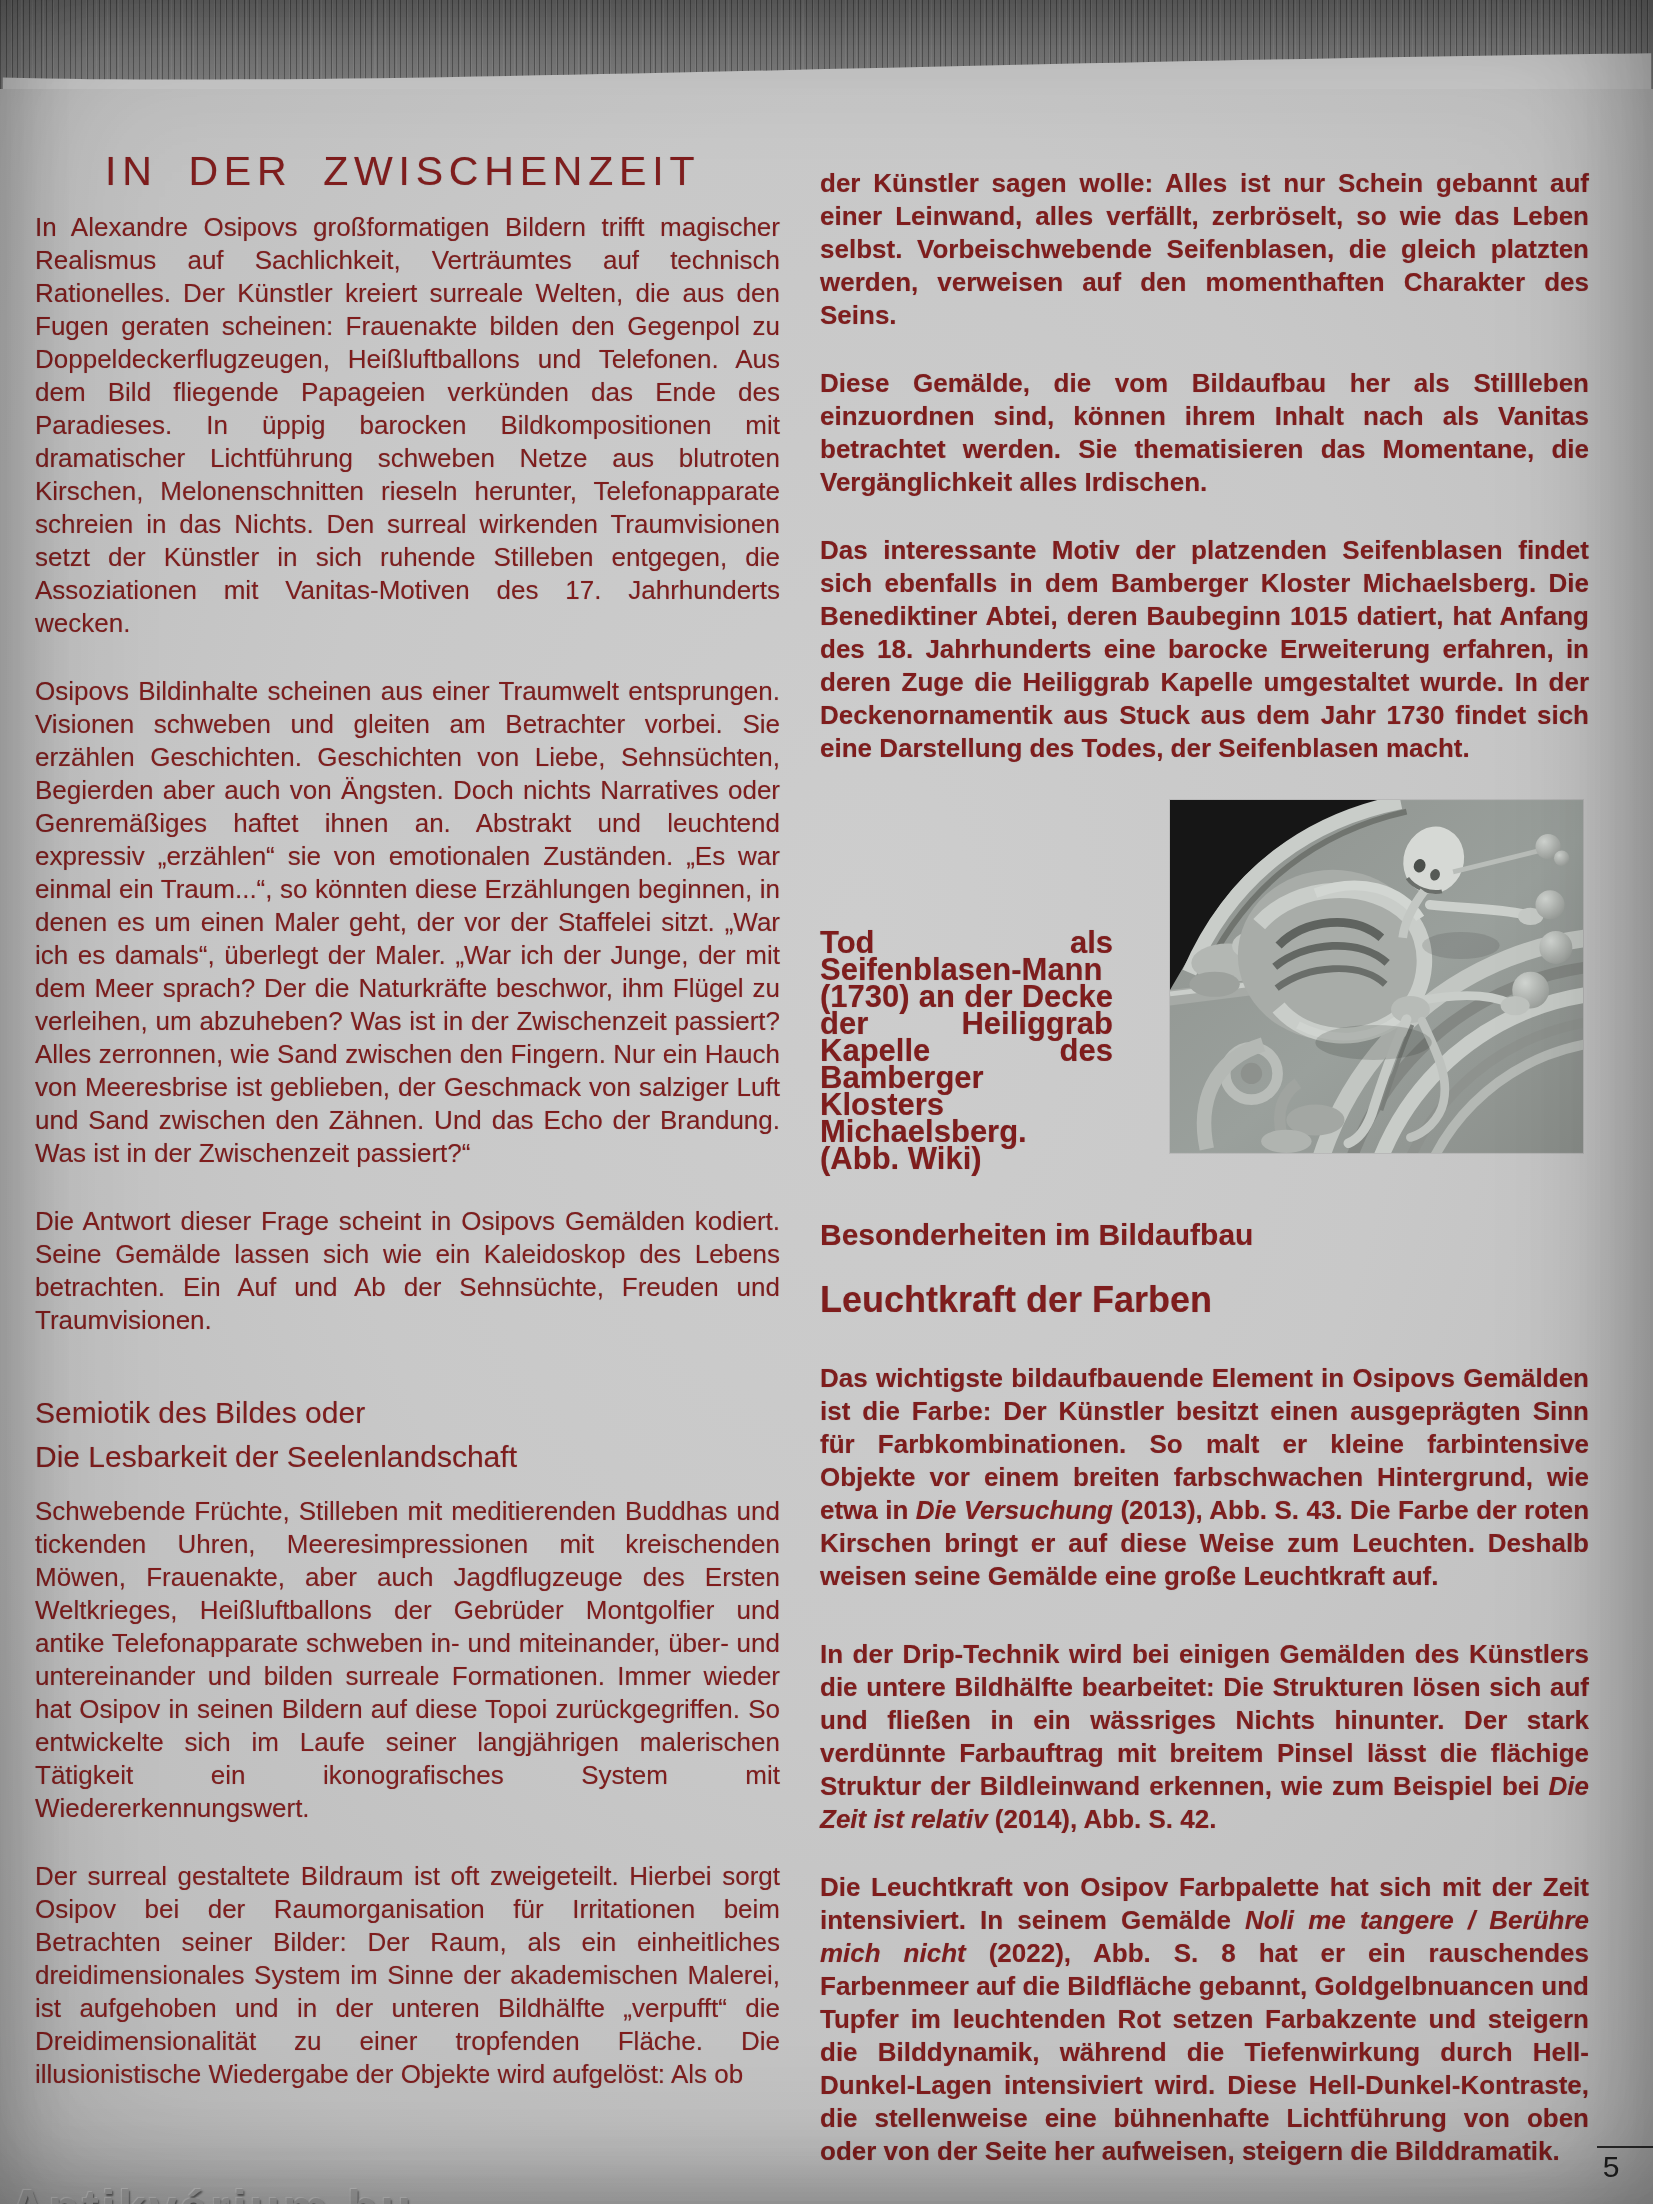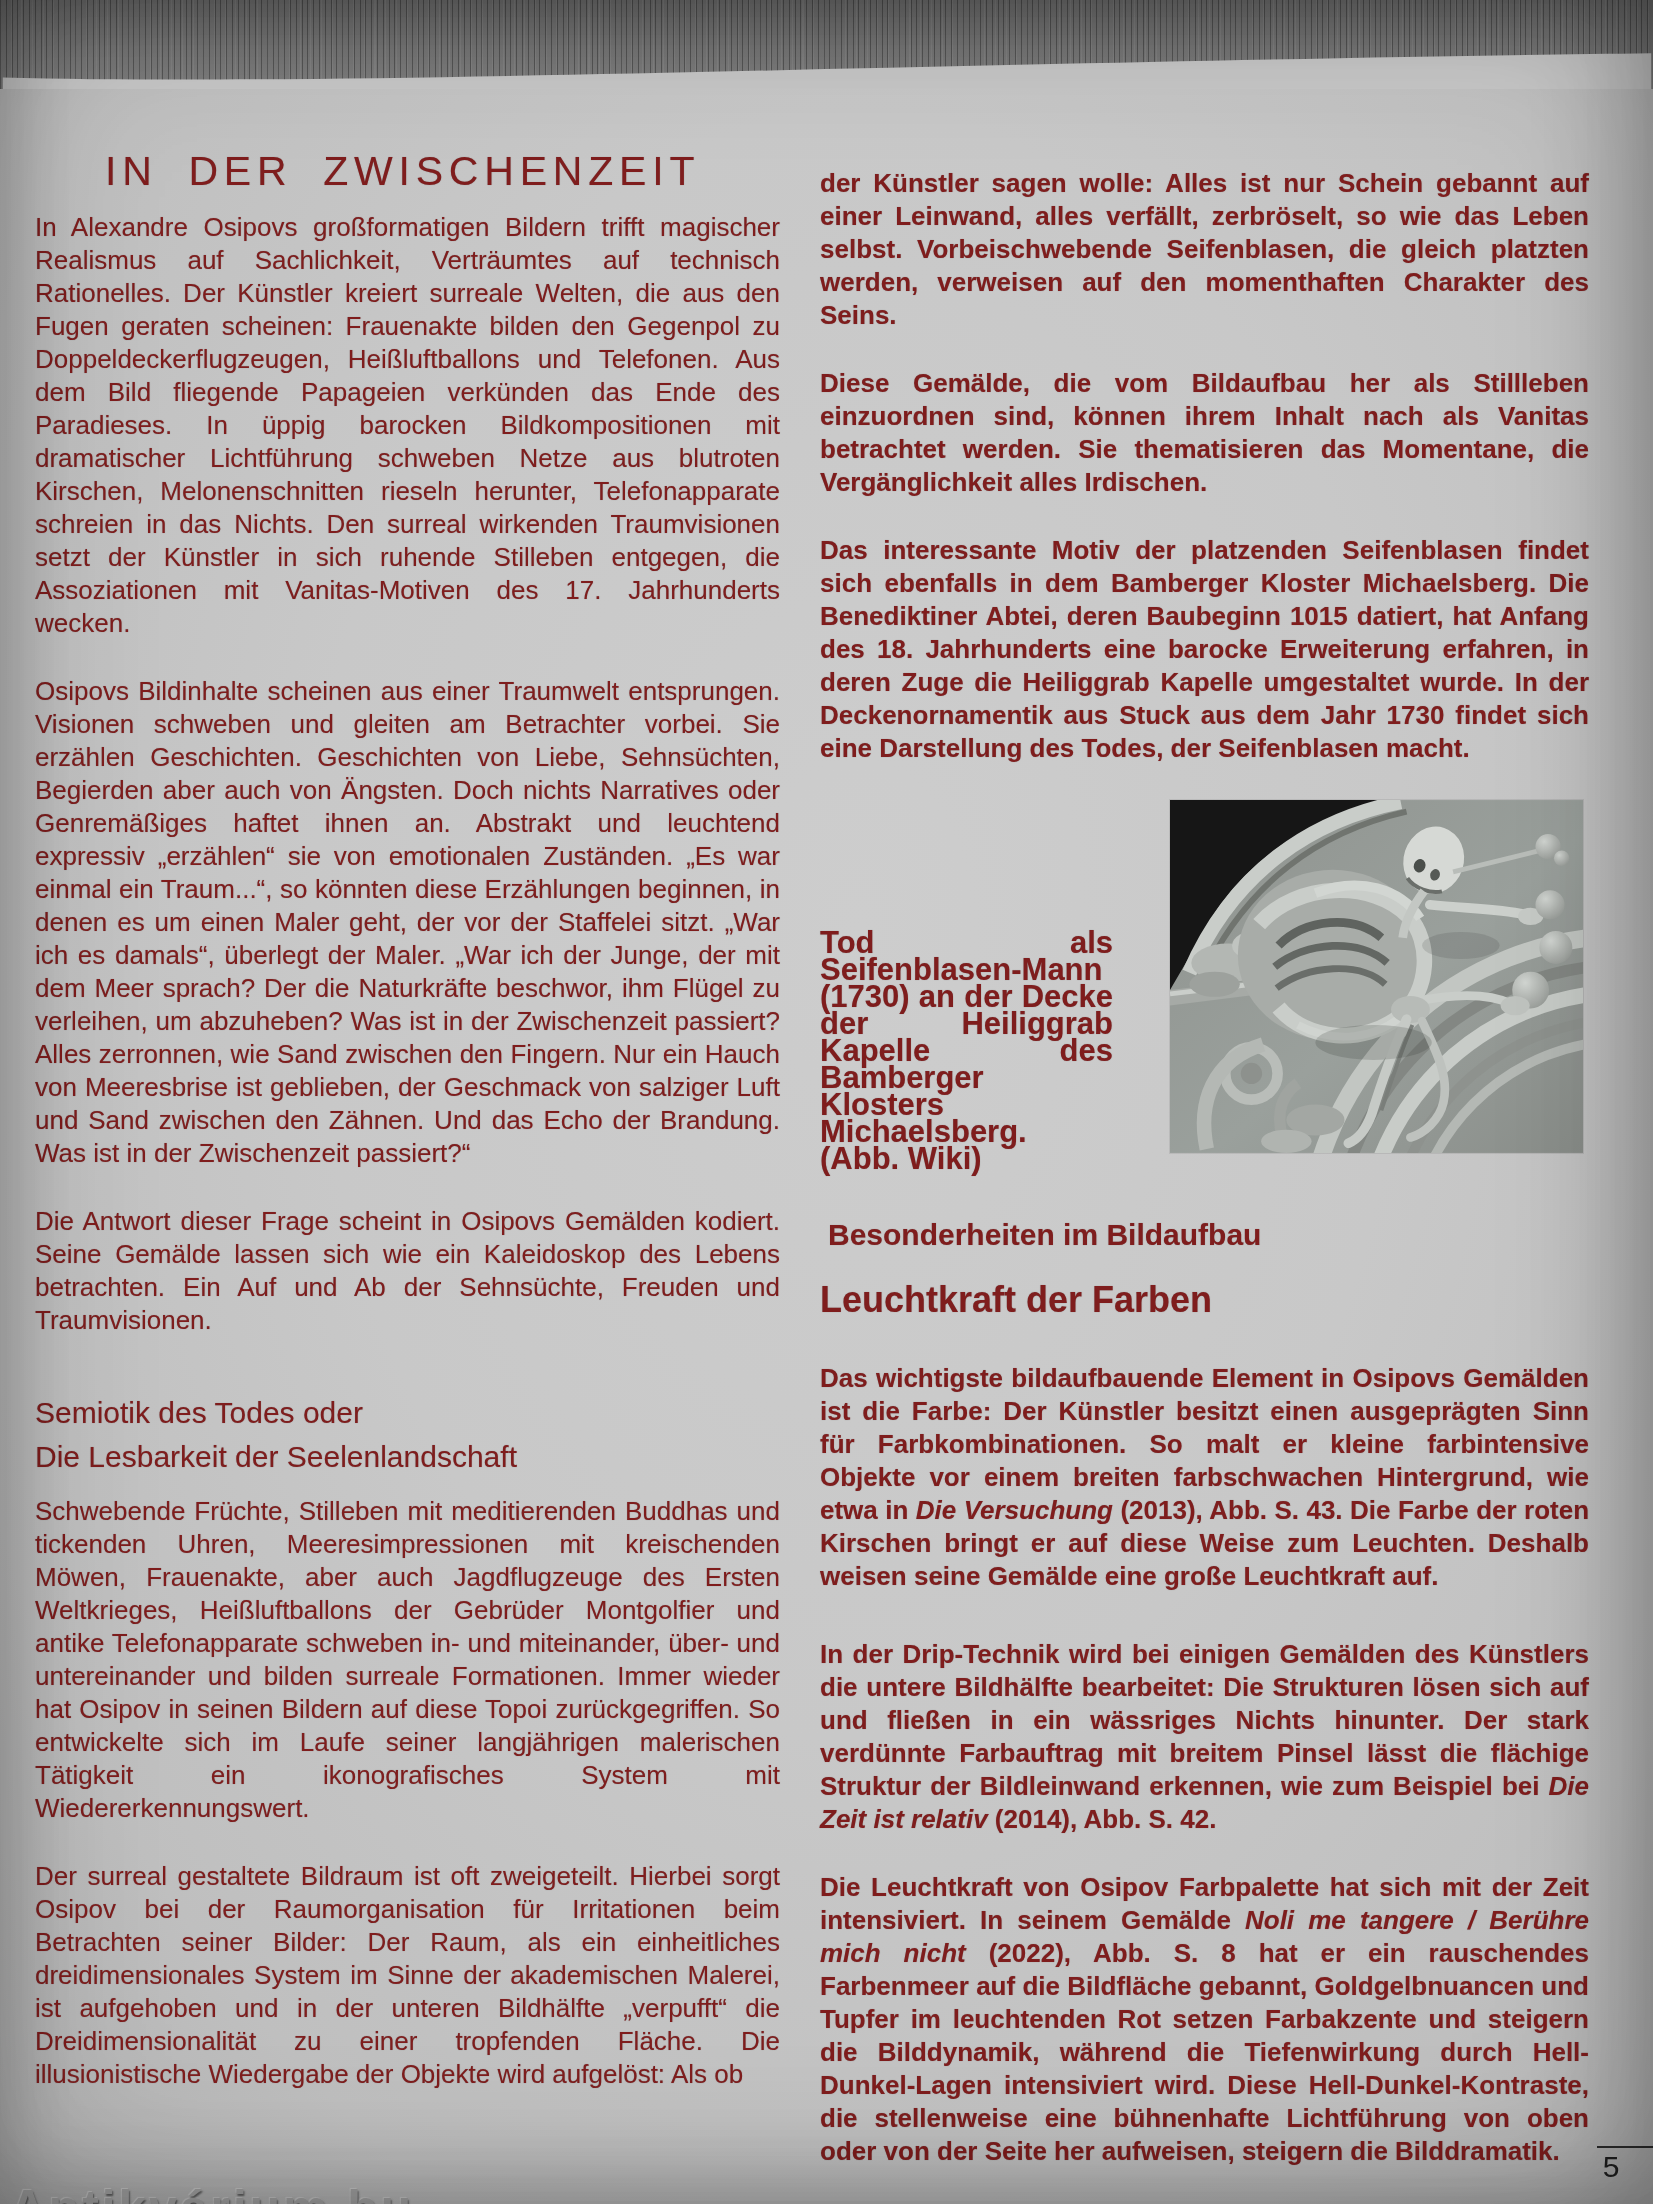--- a/index.html
+++ b/index.html
@@ -19,21 +19,21 @@
   .col{position:absolute;top:0;color:#7f1d1d;font-size:26px;line-height:33px;text-align:justify;
     text-shadow:0 0 1px rgba(30,30,30,.35);}
   .col-left{left:35px;width:745px;}
   .col-right{left:820px;width:769px;font-weight:bold;}
   .doc-title{margin:147px 9.7px 0 0;text-align:center;font-size:41px;line-height:49px;
     letter-spacing:5.8px;word-spacing:13.6px;white-space:nowrap;}
   .p{margin:0 0 35px 0;}
   .p-first-left{margin-top:15px;}
   .p-first-right{margin-top:167px;}
   .sec-heading{font-size:30px;line-height:44px;margin:54px 0 15.5px 0;text-align:left;}
-  .fig-heading{font-size:30px;line-height:39px;margin:62px 0 0 8px;text-align:left;}
+  .fig-heading{font-size:30px;line-height:39px;margin:62px 0 0 0;text-align:left;}
   .fig-subheading{font-size:36px;line-height:37px;margin:27px 0 0 0;text-align:left;}
   .p-after-sub{margin-top:44px;}
   .p-mt46{margin-top:45px;}
   .p-mt34{margin-top:18px;}
   .figure-row{position:relative;height:353px;margin-top:7.8px;}
   .photo{position:absolute;right:5.8px;top:0;width:413px;height:353px;box-shadow:0 0 0 1px rgba(0,0,0,.08);}
   .fig-caption{position:absolute;left:0;bottom:-19.4px;width:293px;font-size:31px;line-height:27px;text-align:justify;margin-top:46px;}
   .it{font-style:italic;}
   .page-number-block{position:absolute;left:1597px;top:2146px;width:50px;border-top:2.9px solid #2d2d2d;
     color:#222;font-size:30px;line-height:33px;padding-top:1.9px;padding-left:5.8px;}
@@ -50,21 +50,21 @@
 <svg class="page-edge" width="1654" height="89" viewBox="0 0 1704 92">
   <path d="M0,80 C260,87 640,76 1050,67 C1320,61 1540,57 1704,55 L1704,92 L0,92 Z" fill="#c7c7c7"></path>
 </svg>
 
 <div class="col col-left">
   <div class="doc-title">IN DER ZWISCHENZEIT</div>
   <p class="p p-first-left"><span>In Alexandre Osipovs großformatigen Bildern trifft magischer Realismus auf Sachlichkeit, Verträumtes auf technisch Rationelles. Der Künstler kreiert surreale Welten, die aus den Fugen geraten scheinen: Frauenakte bilden den Gegenpol zu Doppeldeckerflugzeugen, Heißluftballons und Telefonen. Aus dem Bild fliegende Papageien verkünden das Ende des Paradieses. In üppig barocken Bildkompositionen mit dramatischer Lichtführung schweben Netze aus blutroten Kirschen, Melonenschnitten rieseln herunter, Telefonapparate schreien in das Nichts. Den surreal wirkenden Traumvisionen setzt der Künstler in sich ruhende Stilleben entgegen, die Assoziationen mit Vanitas-Motiven des 17. Jahrhunderts wecken.</span></p>
   <p class="p"><span>Osipovs Bildinhalte scheinen aus einer Traumwelt entsprungen. Visionen schweben und gleiten am Betrachter vorbei. Sie erzählen Geschichten. Geschichten von Liebe, Sehnsüchten, Begierden aber auch von Ängsten. Doch nichts Narratives oder Genremäßiges haftet ihnen an. Abstrakt und leuchtend expressiv „erzählen“ sie von emotionalen Zuständen. „Es war einmal ein Traum...“, so könnten diese Erzählungen beginnen, in denen es um einen Maler geht, der vor der Staffelei sitzt. „War ich es damals“, überlegt der Maler. „War ich der Junge, der mit dem Meer sprach? Der die Naturkräfte beschwor, ihm Flügel zu verleihen, um abzuheben? Was ist in der Zwischenzeit passiert? Alles zerronnen, wie Sand zwischen den Fingern. Nur ein Hauch von Meeresbrise ist geblieben, der Geschmack von salziger Luft und Sand zwischen den Zähnen. Und das Echo der Brandung. Was ist in der Zwischenzeit passiert?“</span></p>
   <p class="p"><span>Die Antwort dieser Frage scheint in Osipovs Gemälden kodiert. Seine Gemälde lassen sich wie ein Kaleidoskop des Lebens betrachten. Ein Auf und Ab der Sehnsüchte, Freuden und Traumvisionen.</span></p>
   <div class="sec-heading">
-    <div>Semiotik des Todes oder</div>
+    <div>Semiotik des Bildes oder</div>
     <div>Die Lesbarkeit der Seelenlandschaft</div>
   </div>
   <p class="p"><span>Schwebende Früchte, Stilleben mit meditierenden Buddhas und tickenden Uhren, Meeresimpressionen mit kreischenden Möwen, Frauenakte, aber auch Jagdflugzeuge des Ersten Weltkrieges, Heißluftballons der Gebrüder Montgolfier und antike Telefonapparate schweben in- und miteinander, über- und untereinander und bilden surreale Formationen. Immer wieder hat Osipov in seinen Bildern auf diese Topoi zurückgegriffen. So entwickelte sich im Laufe seiner langjährigen malerischen Tätigkeit ein ikonografisches System mit Wiedererkennungswert.</span></p>
   <p class="p"><span>Der surreal gestaltete Bildraum ist oft zweigeteilt. Hierbei sorgt Osipov bei der Raumorganisation für Irritationen beim Betrachten seiner Bilder: Der Raum, als ein einheitliches dreidimensionales System im Sinne der akademischen Malerei, ist aufgehoben und in der unteren Bildhälfte „verpufft“ die Dreidimensionalität zu einer tropfenden Fläche. Die illusionistische Wiedergabe der Objekte wird aufgelöst: Als ob</span></p>
 </div>
 
 <div class="col col-right">
   <p class="p p-first-right"><span>der Künstler sagen wolle: Alles ist nur Schein gebannt auf einer Leinwand, alles verfällt, zerbröselt, so wie das Leben selbst. Vorbeischwebende Seifenblasen, die gleich platzten werden, verweisen auf den momenthaften Charakter des Seins.</span></p>
   <p class="p"><span>Diese Gemälde, die vom Bildaufbau her als Stillleben einzuordnen sind, können ihrem Inhalt nach als Vanitas betrachtet werden. Sie thematisieren das Momentane, die Vergänglichkeit alles Irdischen.</span></p>
   <p class="p"><span>Das interessante Motiv der platzenden Seifenblasen findet sich ebenfalls in dem Bamberger Kloster Michaelsberg. Die Benediktiner Abtei, deren Baubeginn 1015 datiert, hat Anfang des 18. Jahrhunderts eine barocke Erweiterung erfahren, in deren Zuge die Heiliggrab Kapelle umgestaltet wurde. In der Deckenornamentik aus Stuck aus dem Jahr 1730 findet sich eine Darstellung des Todes, der Seifenblasen macht.</span></p>

